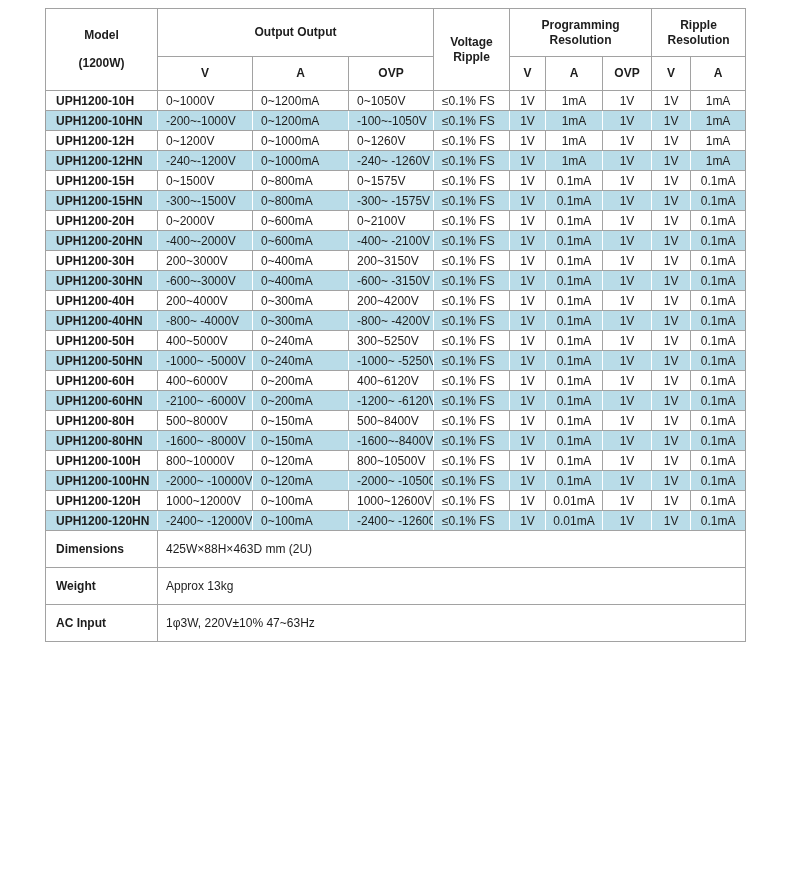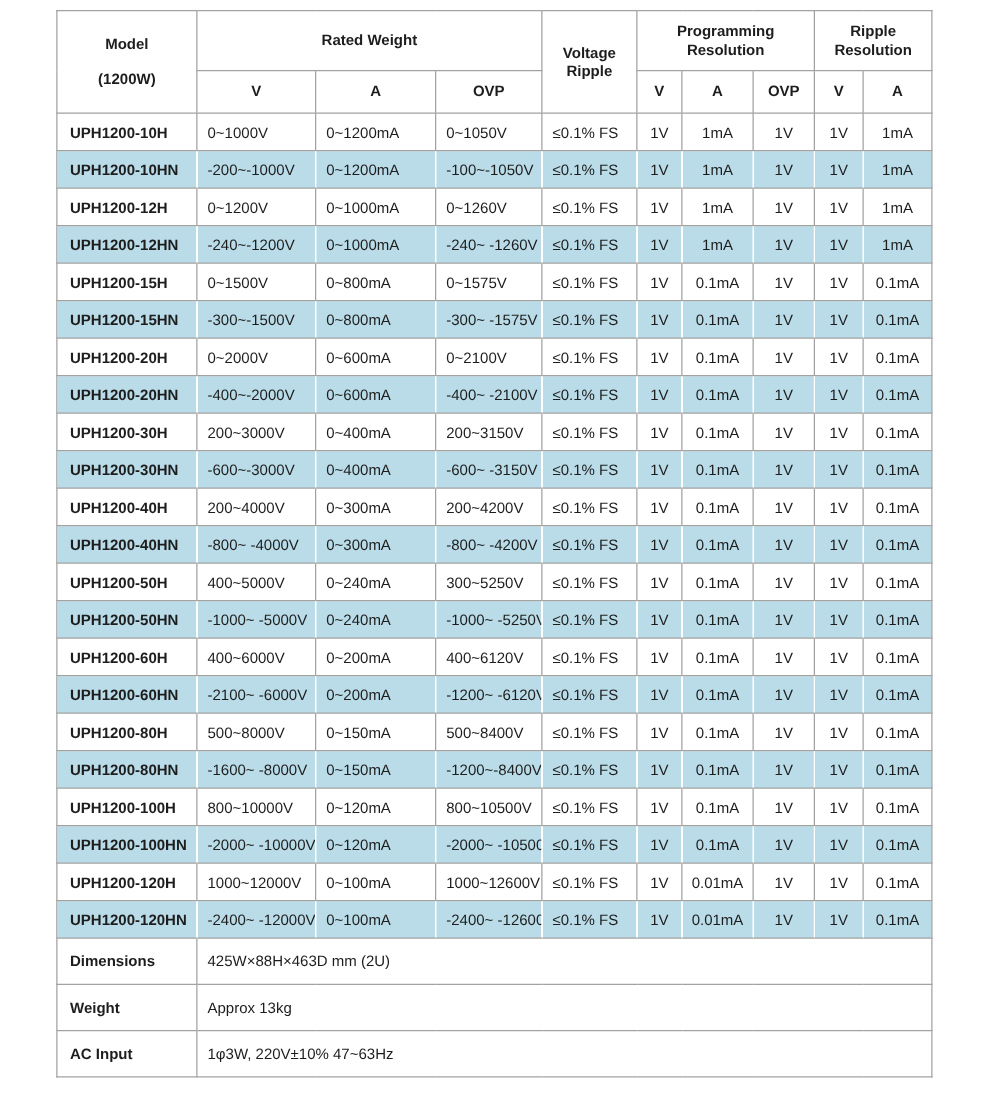--- a/index.html
+++ b/index.html
@@ -42,21 +42,21 @@
   }
   .spec thead th {
     background: #ffffff;
     font-weight: bold;
     text-align: center;
     line-height: 15px;
   }
   .spec thead tr.group-row th { height: 45px; }
   .spec thead tr.sub-row th { height: 31px; }
   .model-head-line2 { margin-top: 13px; }
-  .spec tbody tr { height: 30px; }
+  .spec tbody tr { height: 20px; }
   .spec tbody tr.footer-row { height: 37px; }
   .spec td.model {
     font-weight: bold;
     text-align: left;
     padding-left: 10px;
   }
   .spec td.val {
     text-align: left;
     padding-left: 8px;
   }
@@ -83,21 +83,21 @@
         <col style="width:49px">
         <col style="width:39px">
         <col style="width:55px">
       </colgroup>
       <thead>
         <tr class="group-row">
           <th rowspan="2">
             <div>Model</div>
             <div class="model-head-line2">(1200W)</div>
           </th>
-          <th colspan="3">Rated Weight</th>
+          <th colspan="3">Output Output</th>
           <th rowspan="2">
             <div>Voltage</div>
             <div>Ripple</div>
           </th>
           <th colspan="3">
             <div>Programming</div>
             <div>Resolution</div>
           </th>
           <th colspan="2">
             <div>Ripple</div>
@@ -317,21 +317,21 @@
             <td class="ctr">1V</td>
             <td class="ctr">0.1mA</td>
             <td class="ctr">1V</td>
             <td class="ctr">1V</td>
             <td class="ctr">0.1mA</td>
           </tr>
           <tr class="alt">
             <td class="model">UPH1200-80HN</td>
             <td class="val">-1600~ -8000V</td>
             <td class="val">0~150mA</td>
-            <td class="val">-1200~-8400V</td>
+            <td class="val">-1600~-8400V</td>
             <td class="val">≤0.1% FS</td>
             <td class="ctr">1V</td>
             <td class="ctr">0.1mA</td>
             <td class="ctr">1V</td>
             <td class="ctr">1V</td>
             <td class="ctr">0.1mA</td>
           </tr>
           <tr>
             <td class="model">UPH1200-100H</td>
             <td class="val">800~10000V</td>

